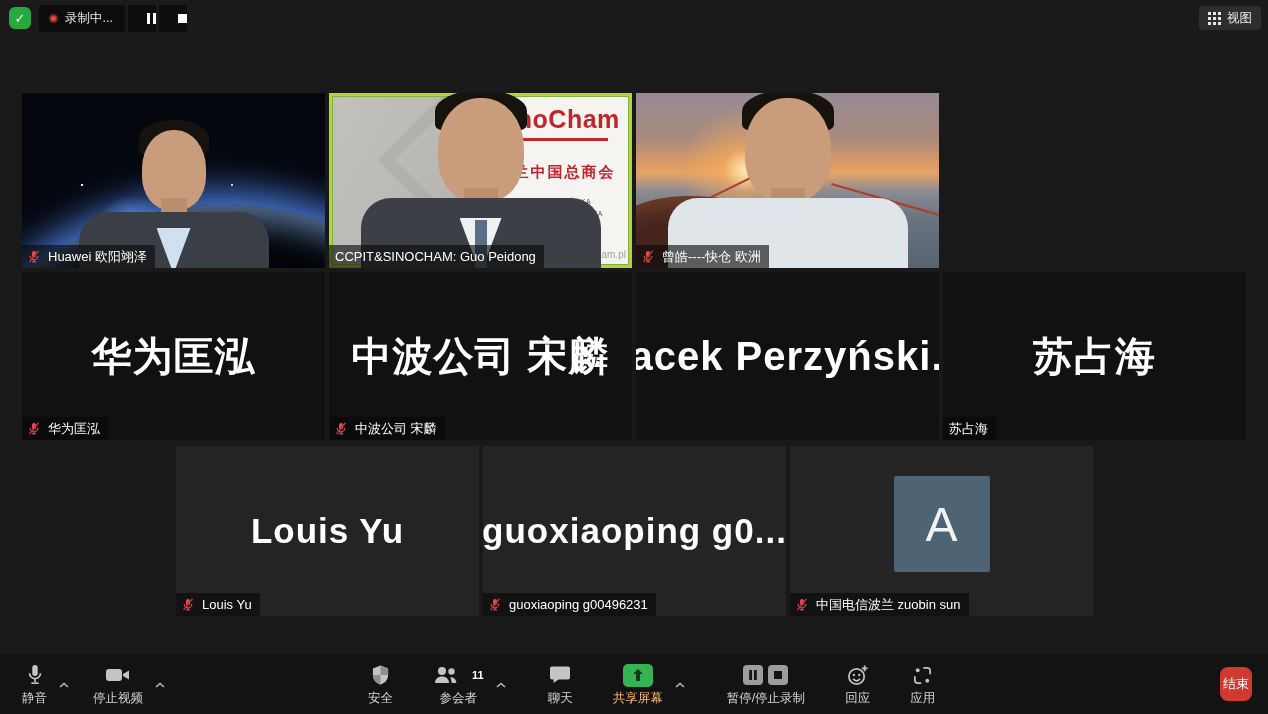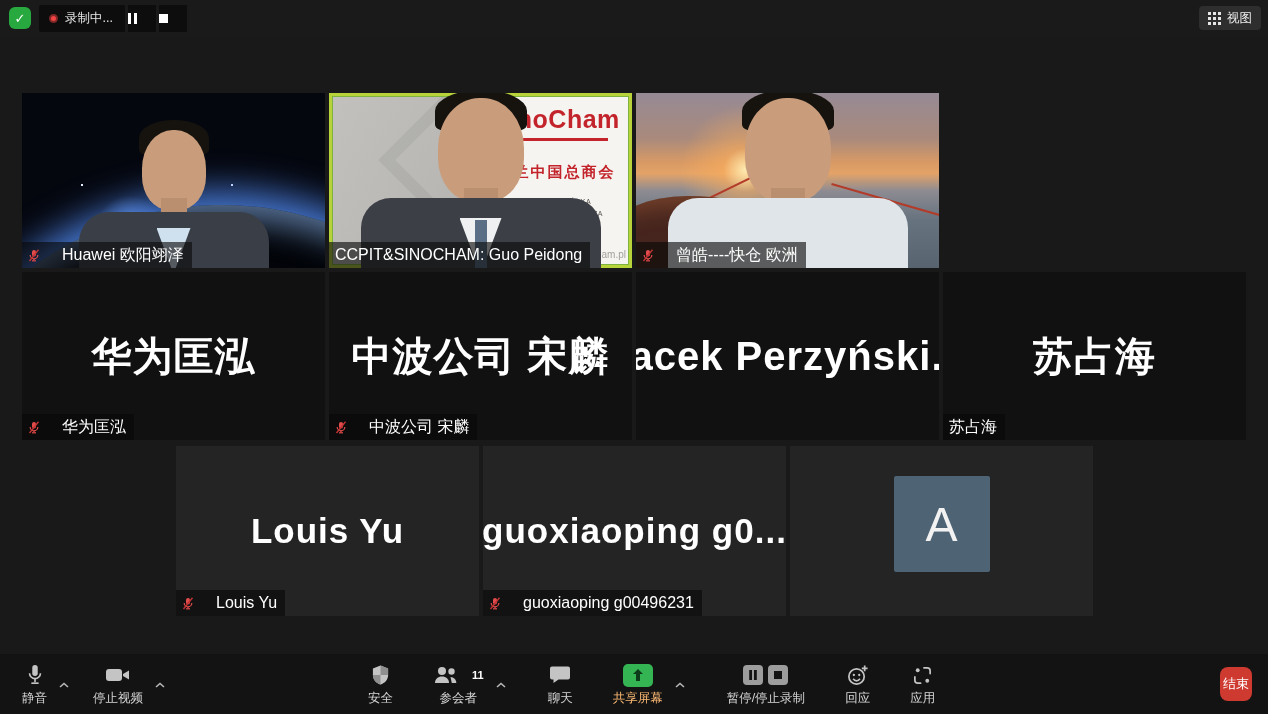--- a/index.html
+++ b/index.html
@@ -6,21 +6,21 @@
   html,body { width:1268px; height:714px; background:#191919; overflow:hidden;
     font-family:"Liberation Sans","DejaVu Sans",sans-serif; }
   .stage { position:relative; width:1268px; height:714px; background:#191919; }
 
   
   .topbar { position:absolute; top:0; left:0; right:0; height:36px; background:#1a1a1a; }
   .shield-badge { position:absolute; left:9px; top:7px; width:22px; height:22px;
     background:#27a93f; border-radius:6px; color:#fff; font-size:13px; font-weight:bold;
     display:flex; align-items:center; justify-content:center; cursor:pointer; }
   .rec-group { position:absolute; left:39px; top:5px; height:27px; display:flex; gap:3px; }
-  .rec-seg { background:#0d0d0d; display:flex; align-items:center; justify-content:flex-start; cursor:pointer; }
+  .rec-seg { background:#0d0d0d; display:flex; align-items:center; justify-content:flex-end; cursor:pointer; }
   .rec-main { padding:0 12px 0 10px; gap:7px; border-radius:2px 0 0 2px; }
   .rec-dot { width:9px; height:9px; border-radius:50%; background:#ef4444; border:2px solid #7e2727; }
   .rec-label { color:#eaeaea; font-size:12.5px; }
   .rec-btn { width:28px; }
   .pause-bars { display:flex; gap:3px; }
   .pause-bars i { display:block; width:3px; height:11px; background:#fff; }
   .stop-square { width:9px; height:9px; background:#fff; }
   .view-btn { position:absolute; right:7px; top:6px; height:24px; background:#2e2e2e;
     border-radius:4px; display:flex; align-items:center; gap:6px; padding:0 9px;
     color:#ececec; font-size:12.5px; cursor:pointer; }
@@ -31,22 +31,22 @@
   .row2 { top:272px; left:22px; }
   .row3 { top:446px; left:176px; }
   .tile { position:relative; width:303px; overflow:hidden; background:#101010; }
   .row1 .tile { height:175px; }
   .row2 .tile { height:168px; background:#111; }
   .row3 .tile { height:170px; background:#242424; }
   .tile.active::after { content:""; position:absolute; inset:0; pointer-events:none;
     border:3px solid #b8d23a; box-shadow:inset 0 0 0 1px #7db33e; }
 
   .name-tag { position:absolute; left:0; bottom:0; z-index:6; max-width:96%;
-    background:rgba(8,8,8,0.62); color:#fff; font-size:16px; line-height:1;
-    padding:5px 8px 5px 6px; display:flex; align-items:center; gap:22px; white-space:nowrap; overflow:hidden; }
+    background:rgba(8,8,8,0.62); color:#fff; font-size:13px; line-height:1;
+    padding:5px 8px 5px 6px; display:flex; align-items:center; gap:8px; white-space:nowrap; overflow:hidden; }
   .name-tag .mic { display:flex; flex:none; }
 
   .big-name { position:absolute; inset:0; z-index:3; display:flex; align-items:center;
     justify-content:center; color:#fff; font-weight:bold; white-space:nowrap;
     overflow:hidden; padding:0 8px; letter-spacing:1px; }
   .row2 .big-name { font-size:40px; }
   .row3 .big-name { font-size:35px; }
 
   .avatar-box { position:absolute; left:50%; top:46%; transform:translate(-50%,-50%);
     width:96px; height:96px; background:#4e6373; border-radius:2px; z-index:3;
@@ -350,20 +350,32 @@
               <line x1="1.5" y1="12" x2="10.5" y2="0.8" stroke="#c23333" stroke-width="1.4"></line>
             </svg>
         </span>
         <span>guoxiaoping g00496231</span>
       </div>
     </div>
     <div class="tile">
       <div class="avatar-box">
         <span>A</span>
       </div>
+      <div class="name-tag">
+        <span class="mic">
+          <svg width="12" height="13" viewBox="0 0 12 13">
+              <rect x="4" y="1" width="4" height="6.5" rx="2" fill="#e24c4c"></rect>
+              <path d="M2.2 6a3.8 3.8 0 0 0 7.6 0" fill="none" stroke="#e24c4c" stroke-width="1.2"></path>
+              <line x1="6" y1="9.8" x2="6" y2="11.2" stroke="#e24c4c" stroke-width="1.2"></line>
+              <line x1="4" y1="11.8" x2="8" y2="11.8" stroke="#e24c4c" stroke-width="1.2"></line>
+              <line x1="1.5" y1="12" x2="10.5" y2="0.8" stroke="#c23333" stroke-width="1.4"></line>
+            </svg>
+        </span>
+        <span>中国电信波兰 zuobin sun</span>
+      </div>
     </div>
   </div>
 
   <div class="toolbar">
     <div class="tb-left">
       <div class="tb-itemwrap">
         <div class="tb-item">
           <span class="tb-icon">
             <svg width="20" height="24" viewBox="0 0 22 24">
                 <rect x="8" y="1" width="6" height="12" rx="3" fill="#c4c4c4"></rect>

